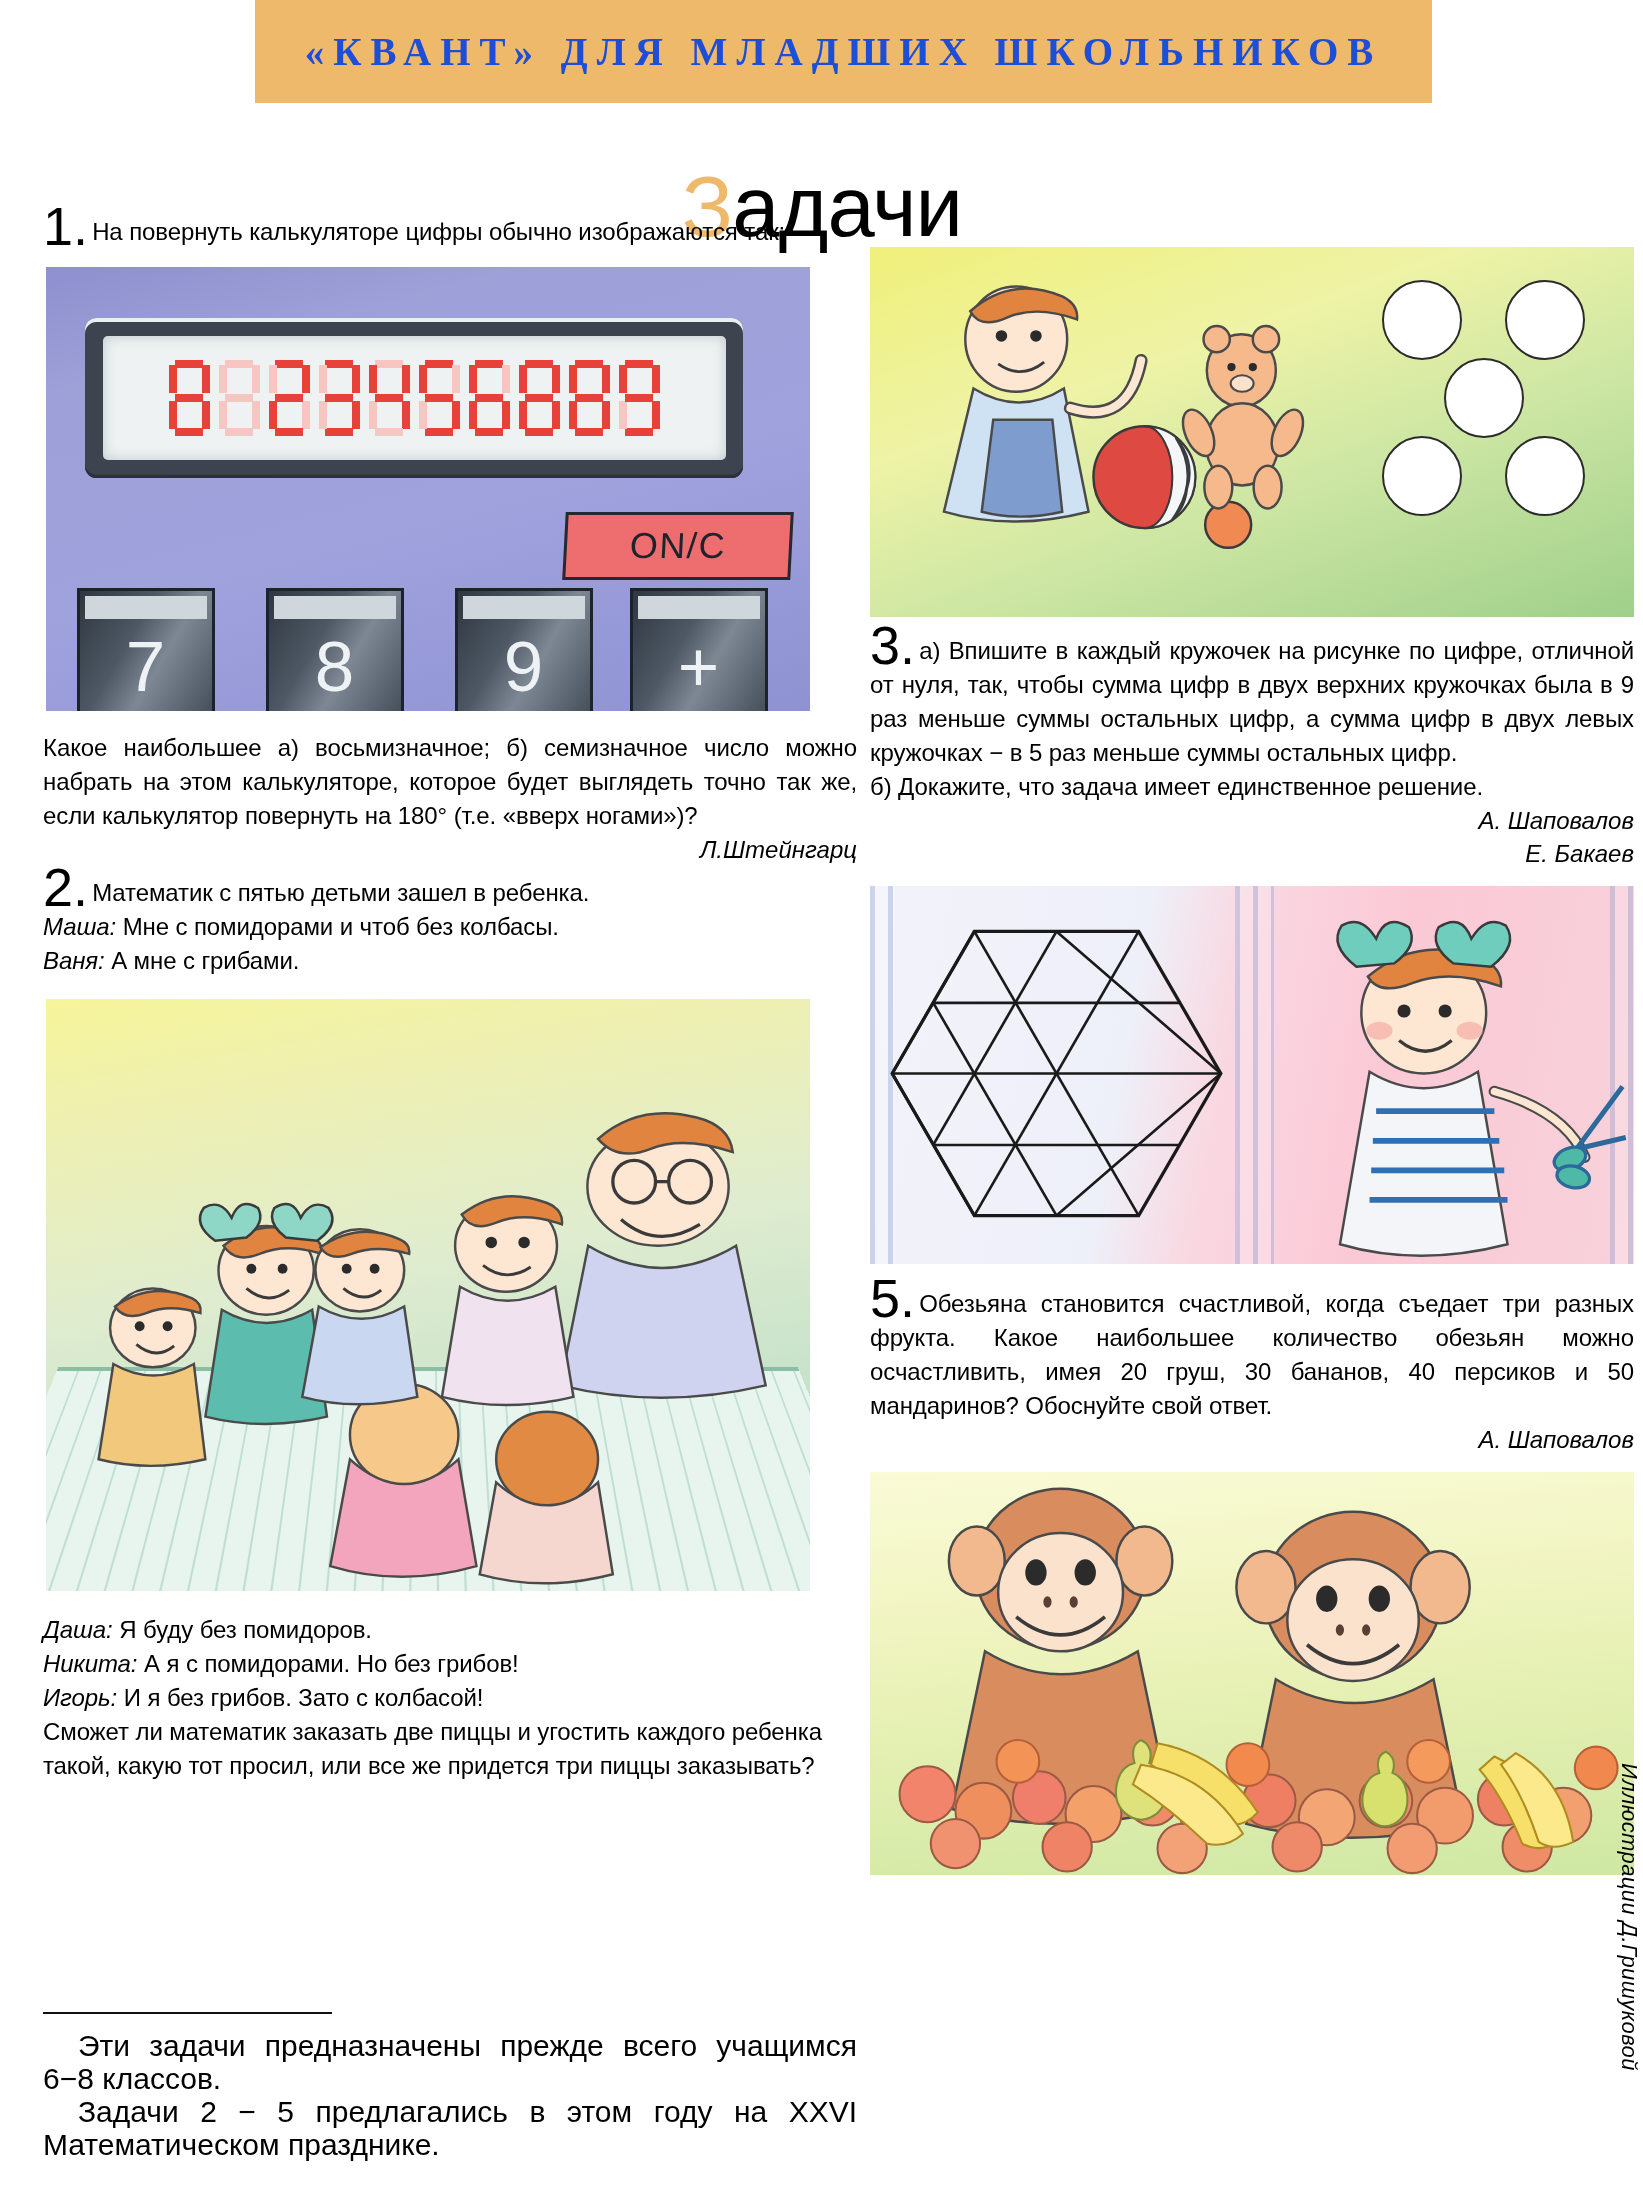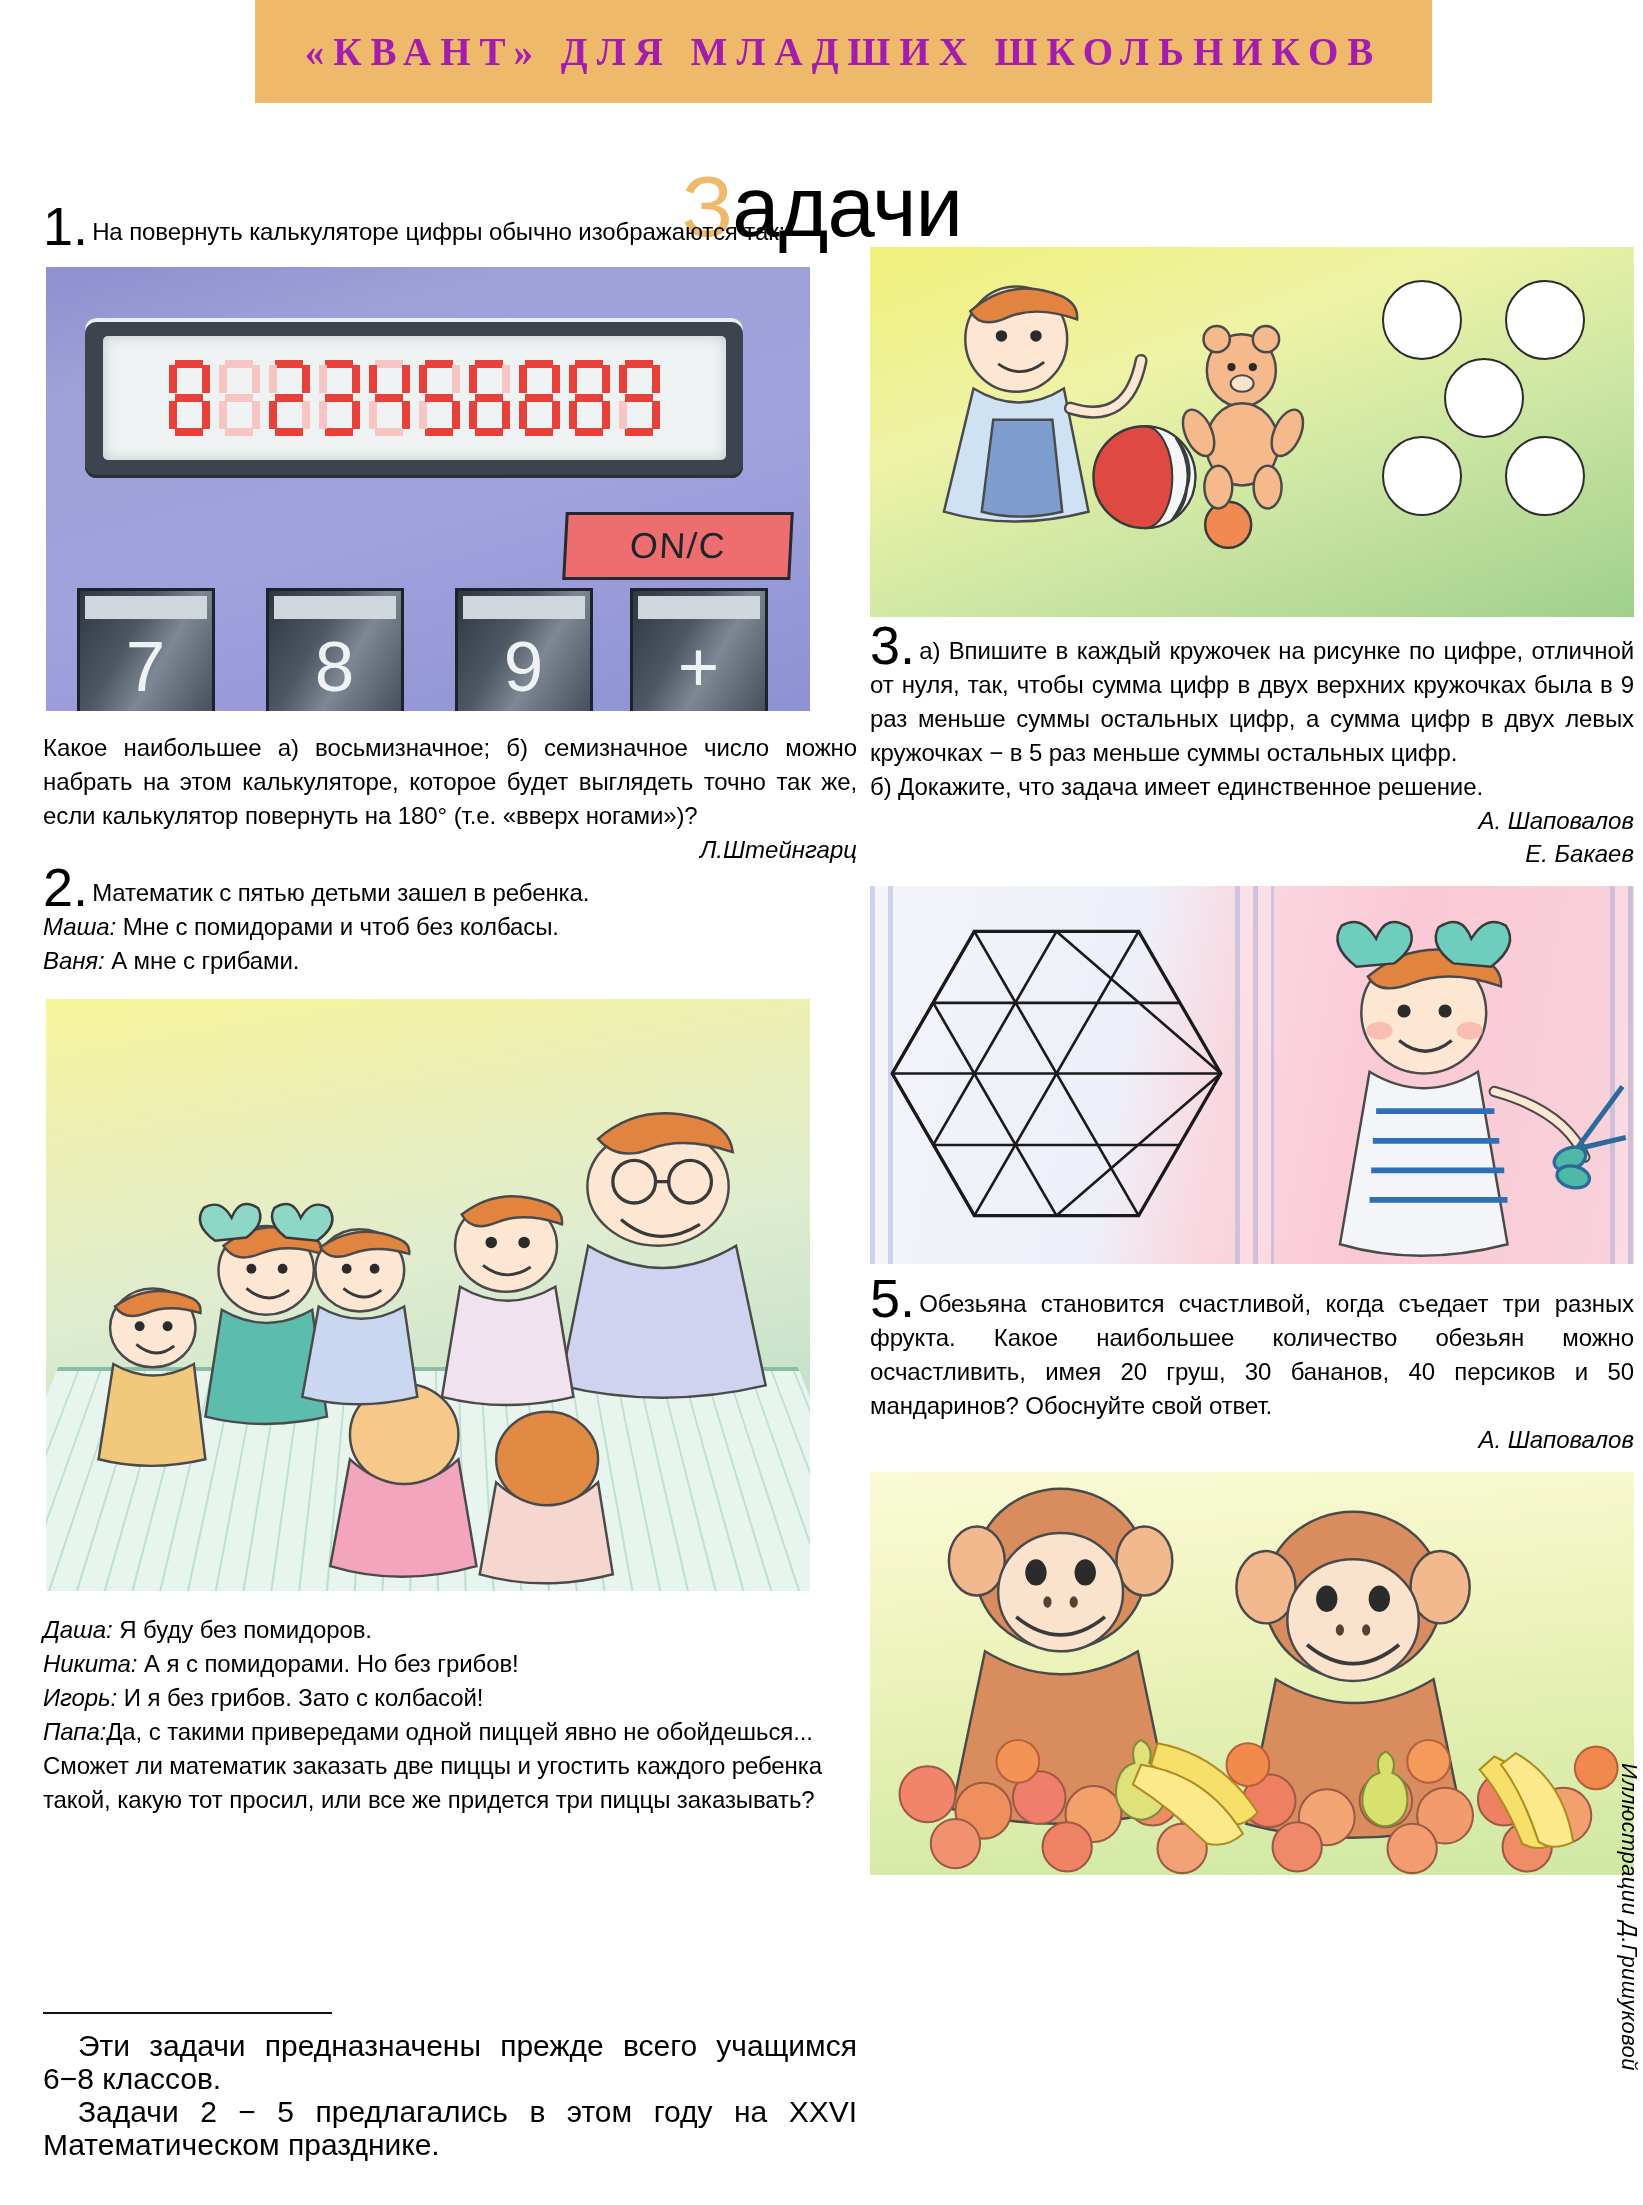--- a/index.html
+++ b/index.html
@@ -26,21 +26,21 @@
     background: #eeb96a;
     display: flex;
     align-items: center;
     justify-content: center;
   }
   .header-band-title {
     font-family: "Liberation Serif", serif;
     font-weight: 700;
     font-size: 39px;
     letter-spacing: 9px;
-    color: #a21caf;
+    color: #1d4ed8;
     white-space: nowrap;
   }
 
   .page-title {
     position: absolute;
     left: 0;
     top: 105px;
     width: 1644px;
     text-align: center;
     font-family: "Liberation Sans", sans-serif;
@@ -441,21 +441,20 @@
       <circle cx="366" cy="328" r="6" fill="#2b2b2b"></circle>
         <circle cx="400" cy="328" r="6" fill="#2b2b2b"></circle>
       <path d="M362 352 q24 20 46 2" fill="none" stroke="#3a3a3a" stroke-width="3.5"></path>
       <path d="M332 374 q52 30 104 0 l16 110 q-74 18 -140 0z" fill="#c9d7f0" stroke="#4a4a4a" stroke-width="3"></path>
     </svg>
   </div>
 
   <p class="ptext ragged"><span class="speaker">Даша:</span><span> Я буду без помидоров.</span></p>
   <p class="ptext ragged"><span class="speaker">Никита:</span><span> А я с помидорами. Но без грибов!</span></p>
   <p class="ptext ragged"><span class="speaker">Игорь:</span><span> И я без грибов. Зато с колбасой!</span></p>
-  <p class="ptext ragged"><span class="speaker">Папа:</span><span>Да, с такими привередами одной пиццей явно не обойдешься...</span></p>
   <p class="ptext ragged">Сможет ли математик заказать две пиццы и угостить каждого ребенка такой, какую тот просил, или все же придется три пиццы заказывать?</p>
 </div>
 
 <div class="col-right">
 
   <div class="illus boy-illus">
     <div class="circles-group">
       <div class="qcircle qc-tl"></div>
       <div class="qcircle qc-tr"></div>
       <div class="qcircle qc-c"></div>

